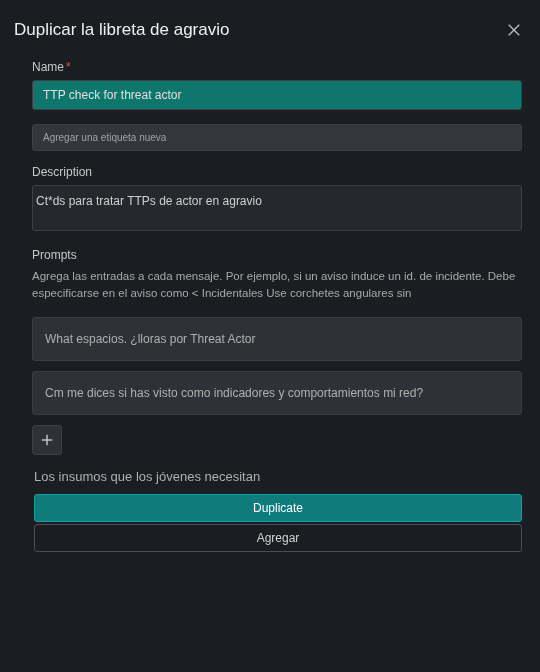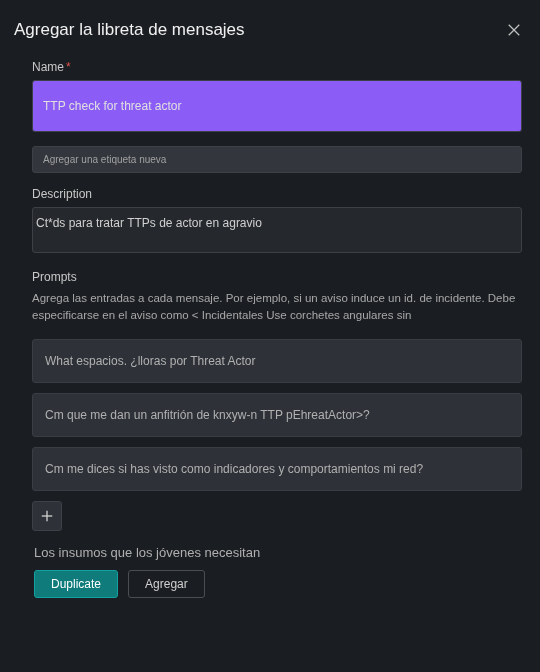--- a/index.html
+++ b/index.html
@@ -44,24 +44,24 @@
     .field-group { margin-bottom: 14px; }
     .field-label {
       font-size: 12px;
       color: #c8c8c8;
       margin-bottom: 6px;
       display: block;
     }
     .required-star { color: #d9534f; margin-left: 2px; }
     .text-input {
       width: 100%;
-      background: #8b5cf6;
-      border: 1px solid #3d4147;
-      border-radius: 3px;
-      padding: 18px 10px;
+      background: #0f766e;
+      border: 1px solid #3d4147;
+      border-radius: 3px;
+      padding: 7px 10px;
       color: #e0e0e0;
       font-size: 12px;
       outline: none;
     }
     .tags-box {
       width: 100%;
       background: #33373d;
       border: 1px solid #3d4147;
       border-radius: 3px;
       padding: 7px 10px;
@@ -115,22 +115,23 @@
     .add-btn svg { width: 14px; height: 14px; stroke: currentColor; fill: none; }
     .footer-note {
       color: #b0b0b0;
       font-size: 13px;
       margin-top: 14px;
       margin-bottom: 10px;
       padding-left: 2px;
     }
     .footer-actions {
       display: flex;
-      gap: 10px;
+      gap: 2px;
       padding-left: 2px;
+      flex-direction: column;
     }
     .btn {
       padding: 6px 16px;
       border-radius: 3px;
       font-size: 12px;
       cursor: pointer;
       border: 1px solid transparent;
     }
     .btn-primary {
       background: #0f7b7b;
@@ -140,21 +141,21 @@
     .btn-secondary {
       background: transparent;
       border: 1px solid #4a4e54;
       color: #d0d0d0;
     }
   </style>
 </head>
 <body>
 
 <div class="dialog-header">
-  <div class="dialog-title">Agregar la libreta de mensajes</div>
+  <div class="dialog-title">Duplicar la libreta de agravio</div>
   <button class="close-btn">
     <svg viewBox="0 0 16 16" fill="none" stroke-width="1.5">
       <line x1="2" y1="2" x2="14" y2="14"></line>
         <line x1="14" y1="2" x2="2" y2="14"></line>
     </svg>
   </button>
 </div>
 
 <div class="form-body">
 
@@ -172,21 +173,20 @@
   <div class="field-group">
     <label class="field-label">Description</label>
     <textarea class="desc-input" style="">Ct*ds para tratar TTPs de actor en agravio</textarea>
   </div>
 
   <div class="field-group">
     <label class="field-label">Prompts</label>
     <div class="prompts-help">Agrega las entradas a cada mensaje. Por ejemplo, si un aviso induce un id. de incidente. Debe especificarse en el aviso como &lt; Incidentales Use corchetes angulares sin</div>
 
     <div class="prompt-item">What espacios. ¿lloras por Threat Actor</div>
-    <div class="prompt-item">Cm que me dan un anfitrión de knxyw-n TTP pEhreatActor&gt;?</div>
     <div class="prompt-item">Cm me dices si has visto como indicadores y comportamientos mi red?</div>
 
     <button class="add-btn">
       <svg viewBox="0 0 16 16" stroke-width="1.5">
         <line x1="8" y1="2" x2="8" y2="14"></line>
           <line x1="2" y1="8" x2="14" y2="8"></line>
       </svg>
     </button>
   </div>
 

